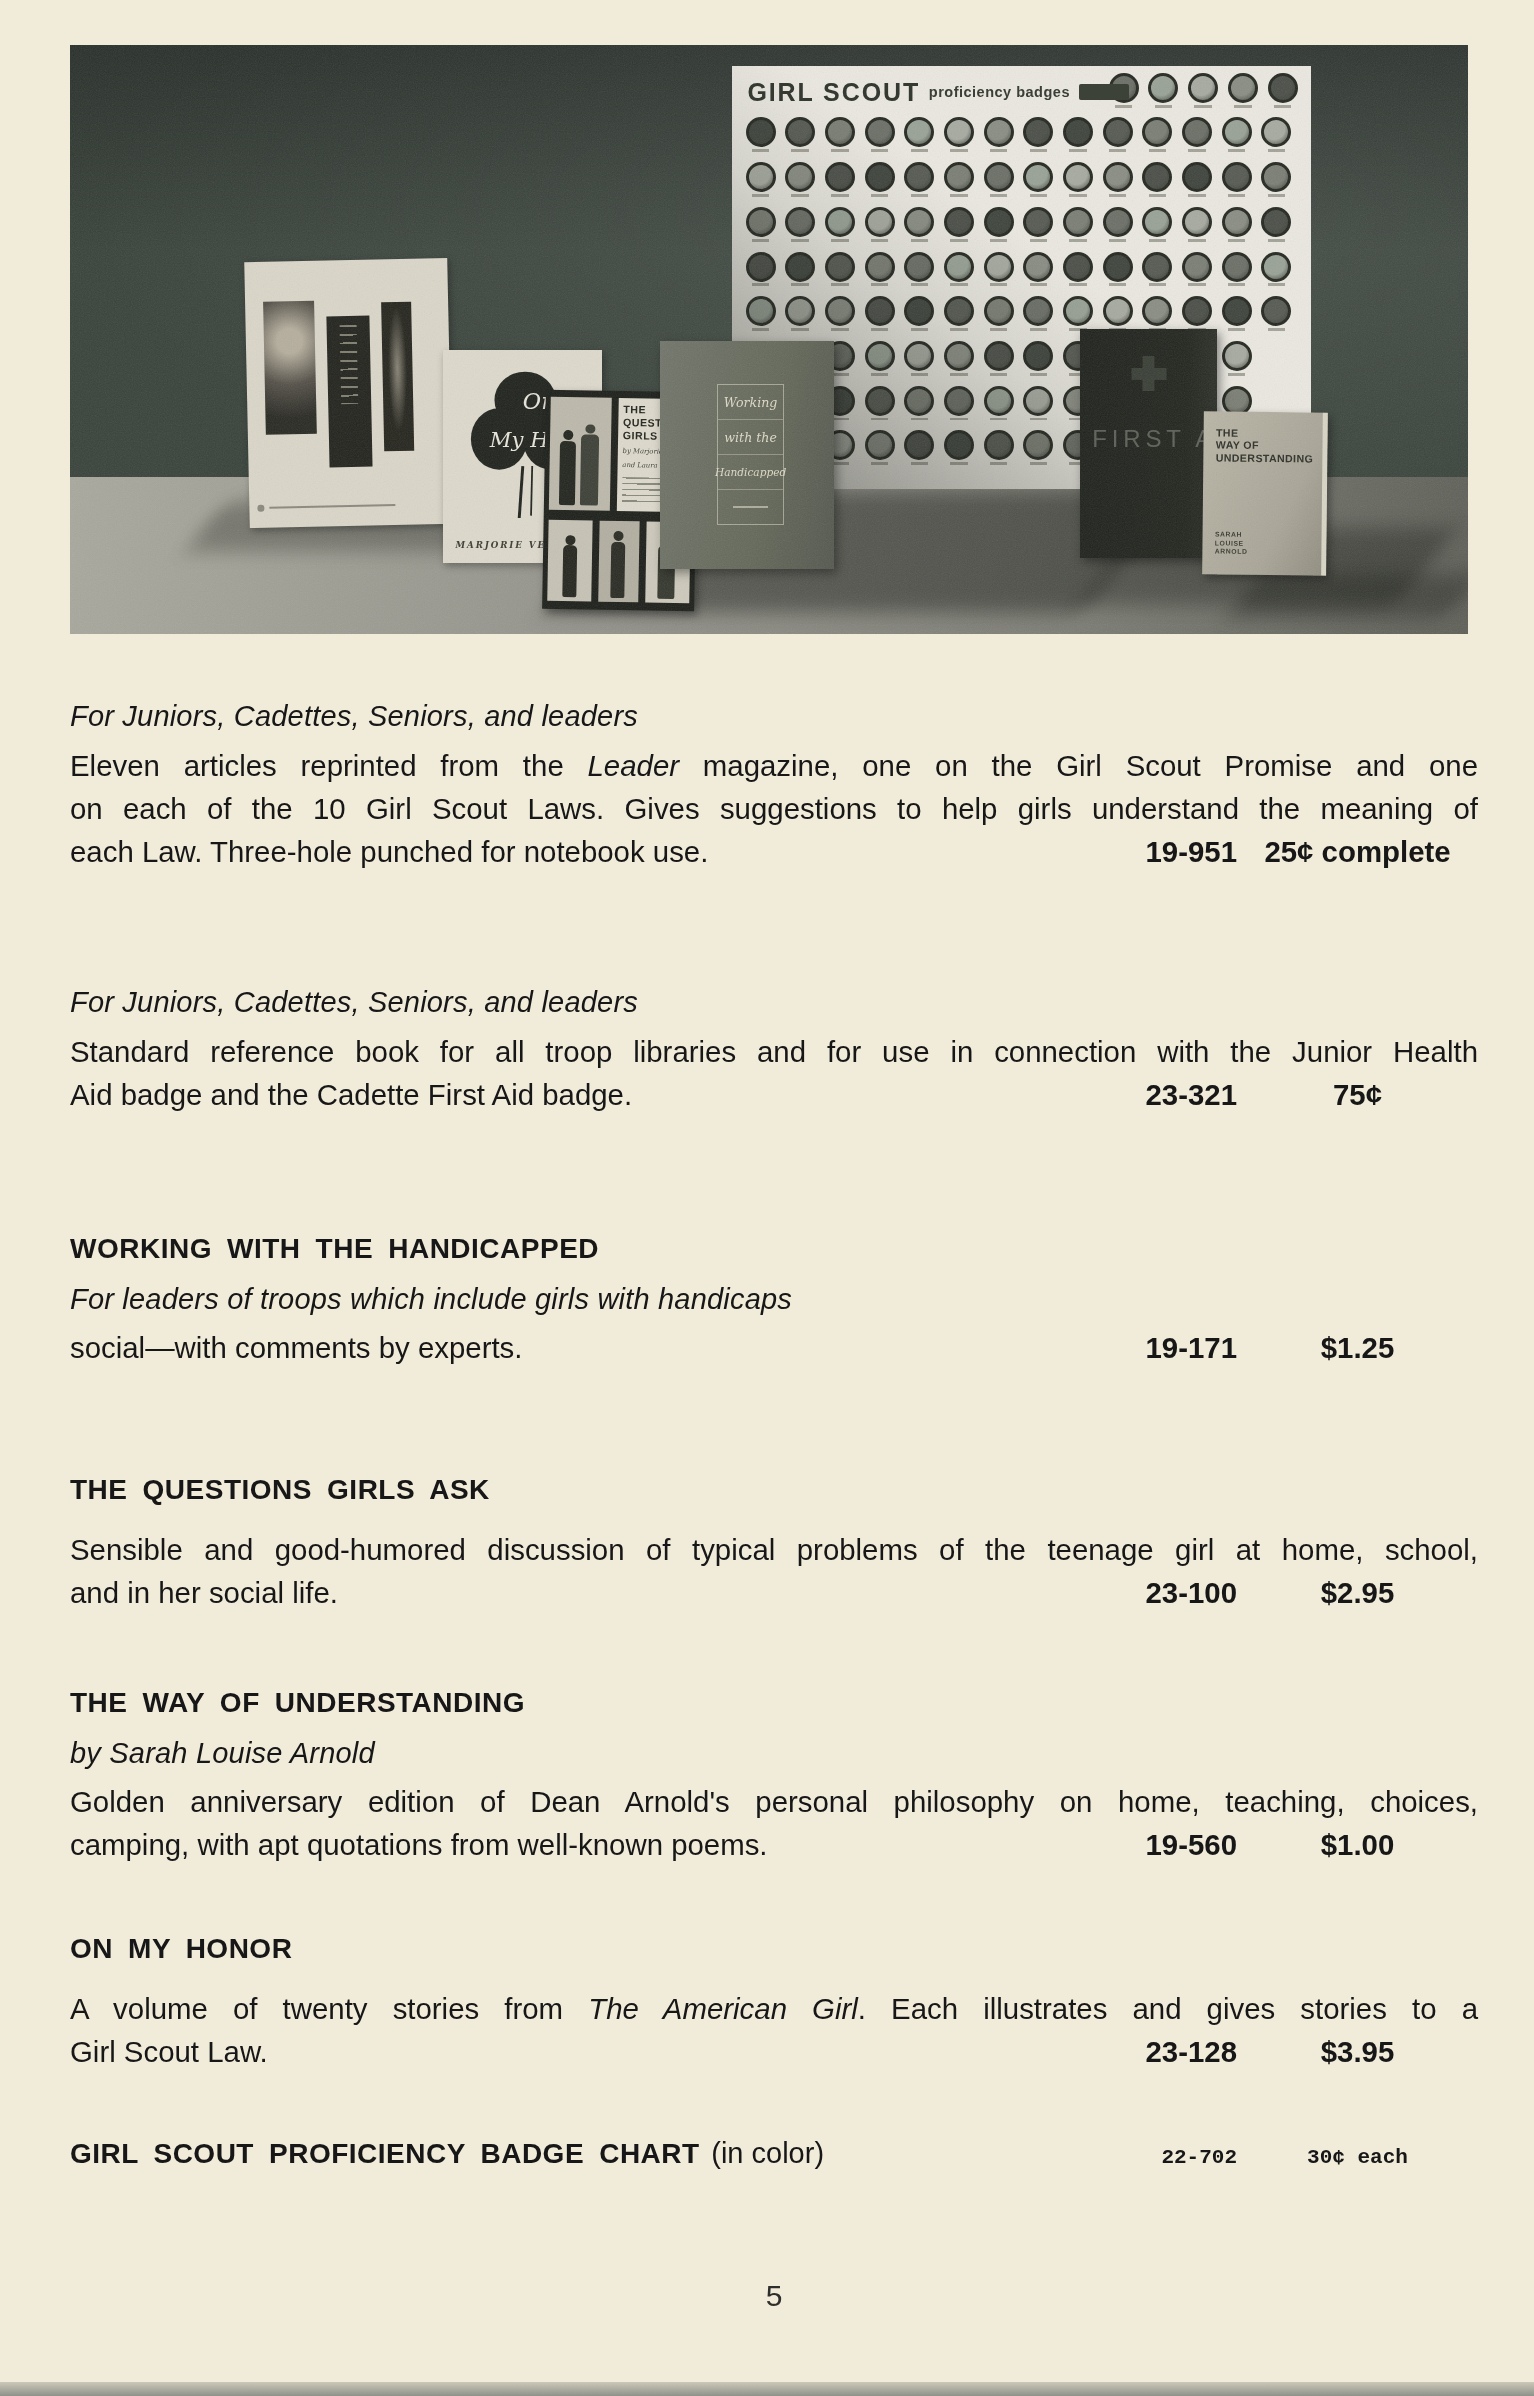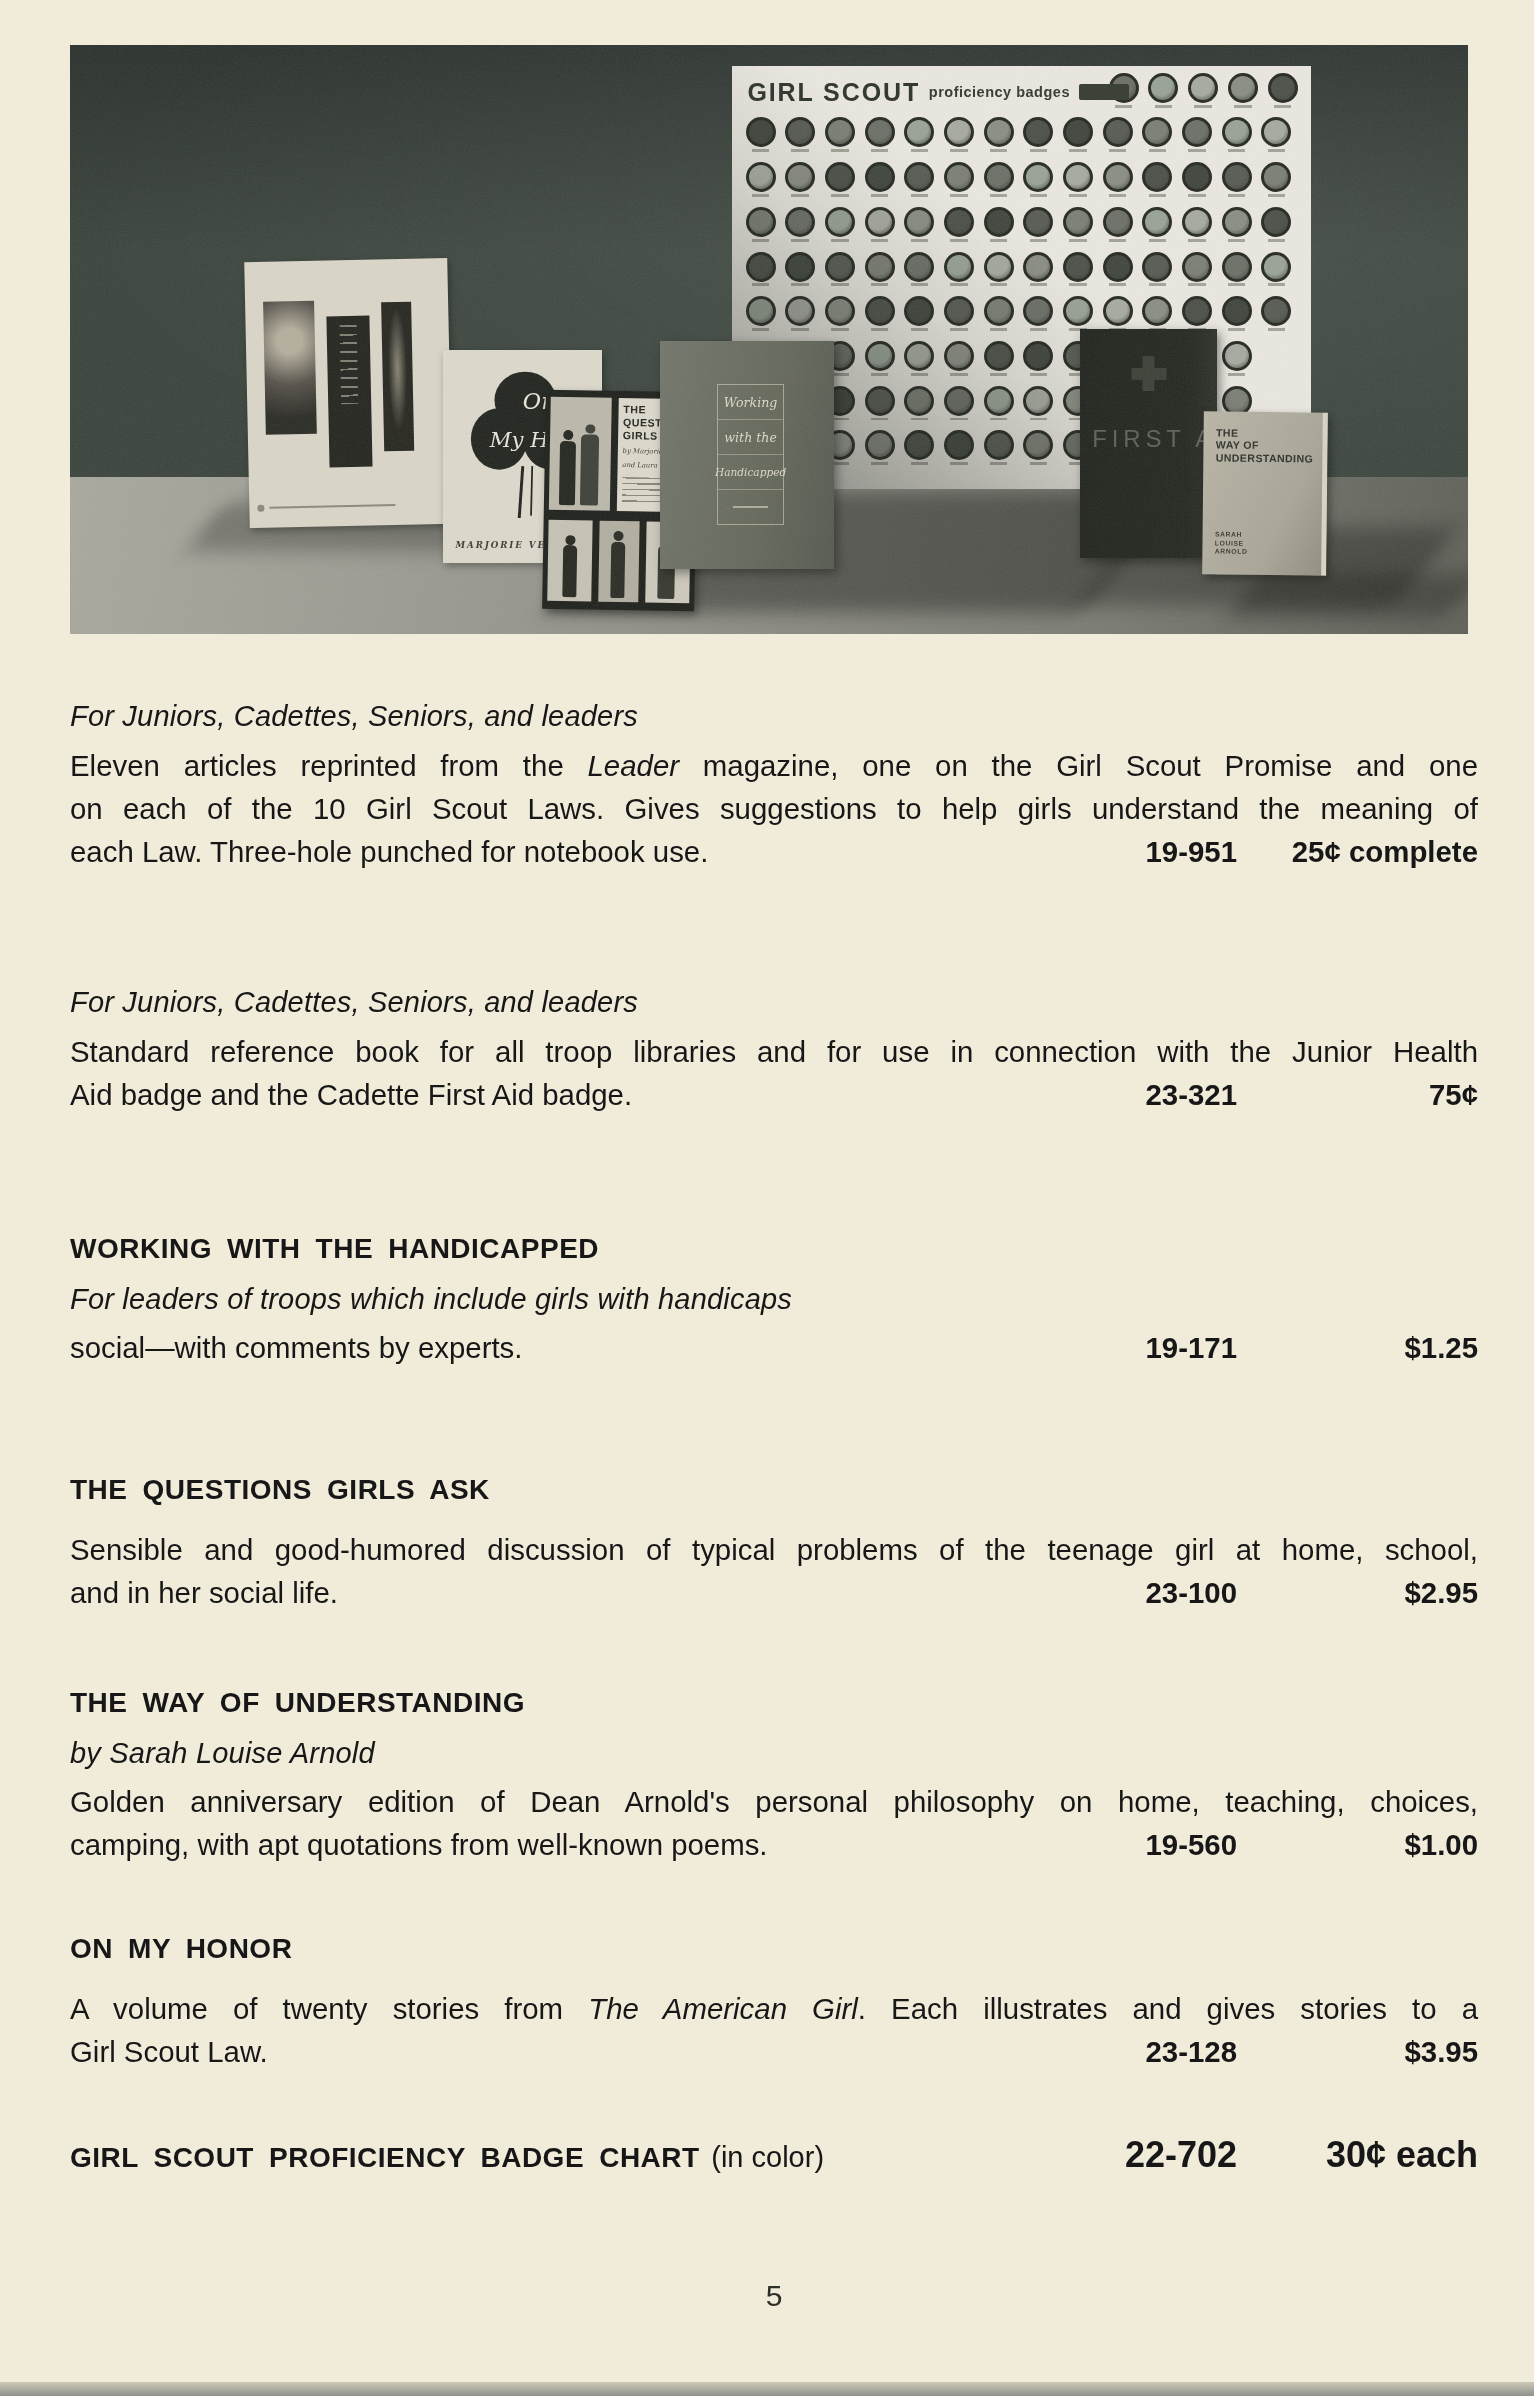--- a/index.html
+++ b/index.html
@@ -129,25 +129,25 @@
   
   .section { position:absolute; left:70px; width:1408px; }
   .sec-title { font-weight:bold; font-size:28px; line-height:39px; letter-spacing:0.5px;
     word-spacing:6.8px; margin:0 0 11.6px; }
   .sec-title.nosub { margin-bottom:19.3px; }
   .sub { font-style:italic; font-size:29px; line-height:39px; margin:0 0 7.7px; letter-spacing:0.2px; }
   .jline { font-size:29.4px; line-height:43px; text-align:justify; text-align-last:justify; }
   .bit { font-style:italic; }
   .lastrow { display:flex; align-items:baseline; font-size:29.4px; line-height:43px; }
   .code { font-weight:bold; margin-left:auto; }
-  .price { font-weight:bold; width:241px; text-align:right; }
+  .price { font-weight:bold; width:241px; text-align:center; }
   .s7row { display:flex; align-items:baseline; }
   .s7row .sec-title { margin:0; }
   .suffix { font-size:29px; margin-left:11.6px;text-align:center; }
-  .s7row .code, .s7row .price { font-size:36px; }
+  .s7row .code, .s7row .price { font-size:21px;font-family:Liberation Mono, monospace; }
   .pagenum { position:absolute; top:2279px; left:70px; width:1408px; text-align:center;
     font-size:30px; color:#2e2e2a; }
   .scan-edge { position:absolute; left:0; right:0; bottom:0; height:14.5px;
     background:linear-gradient(180deg,#cdc8b8, #8d928a); }
 </style>
 </head>
 <body>
 
 <div class="photo">
   <div class="wall-shade"></div>

